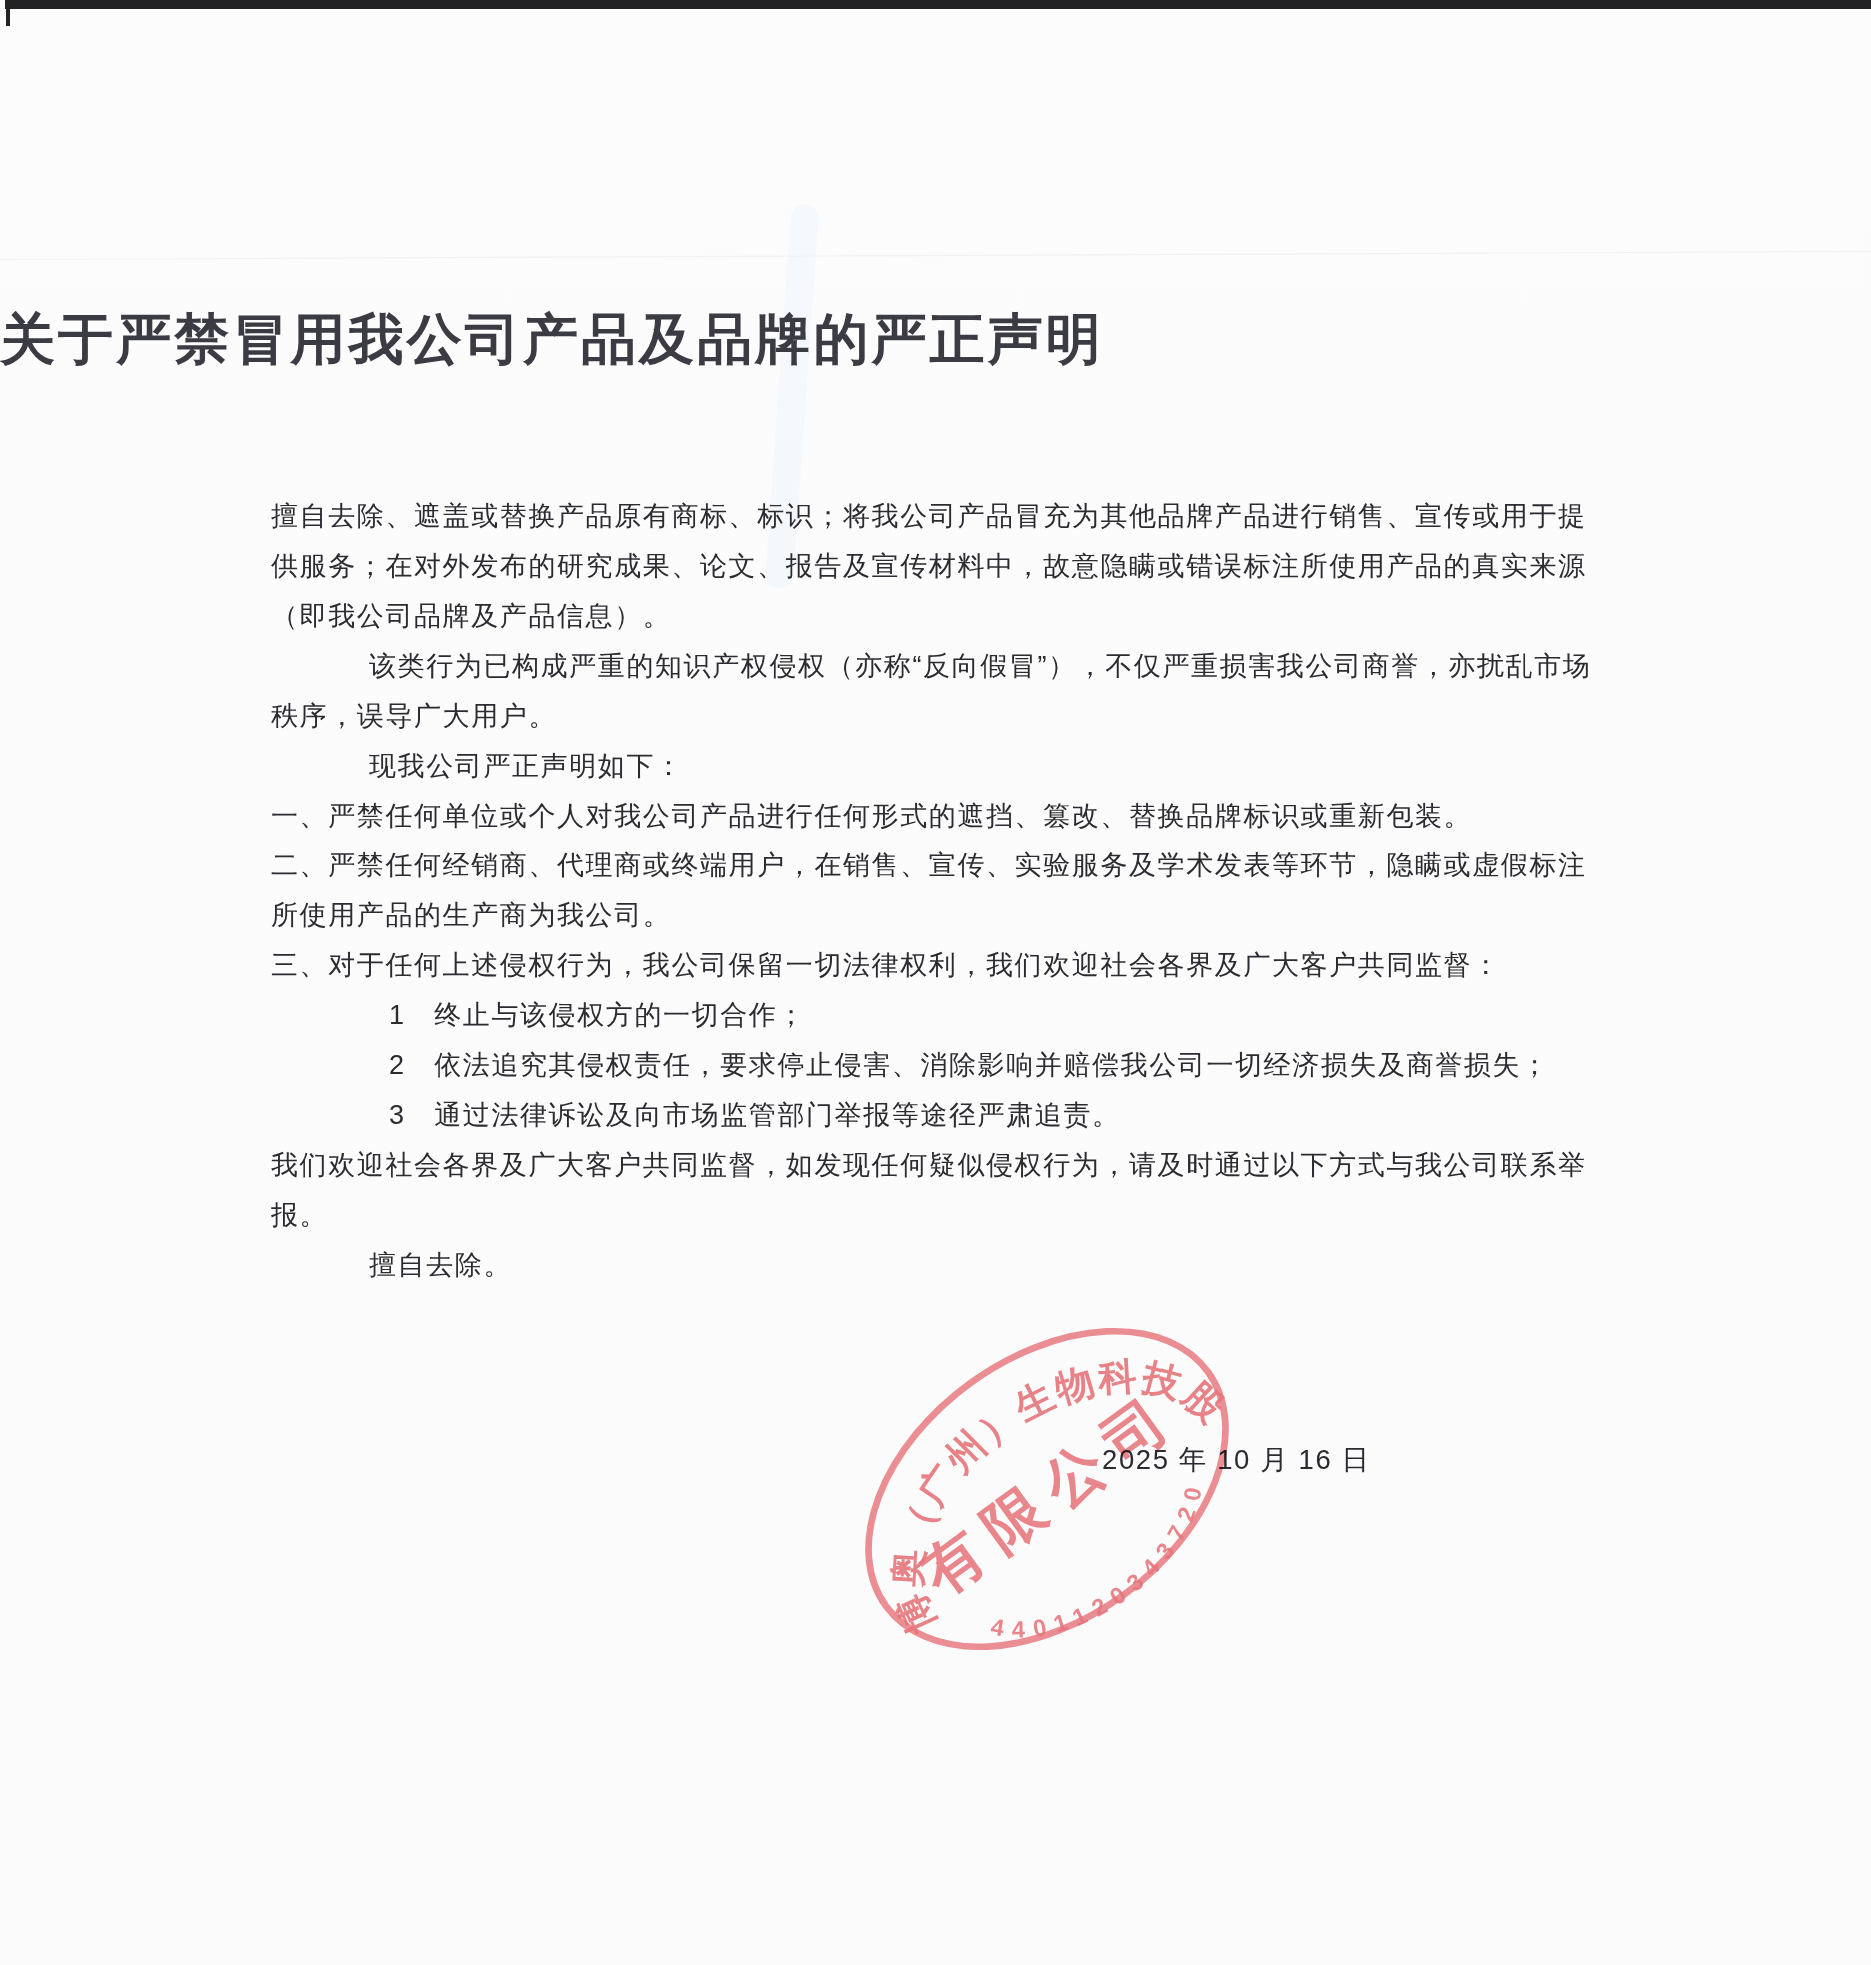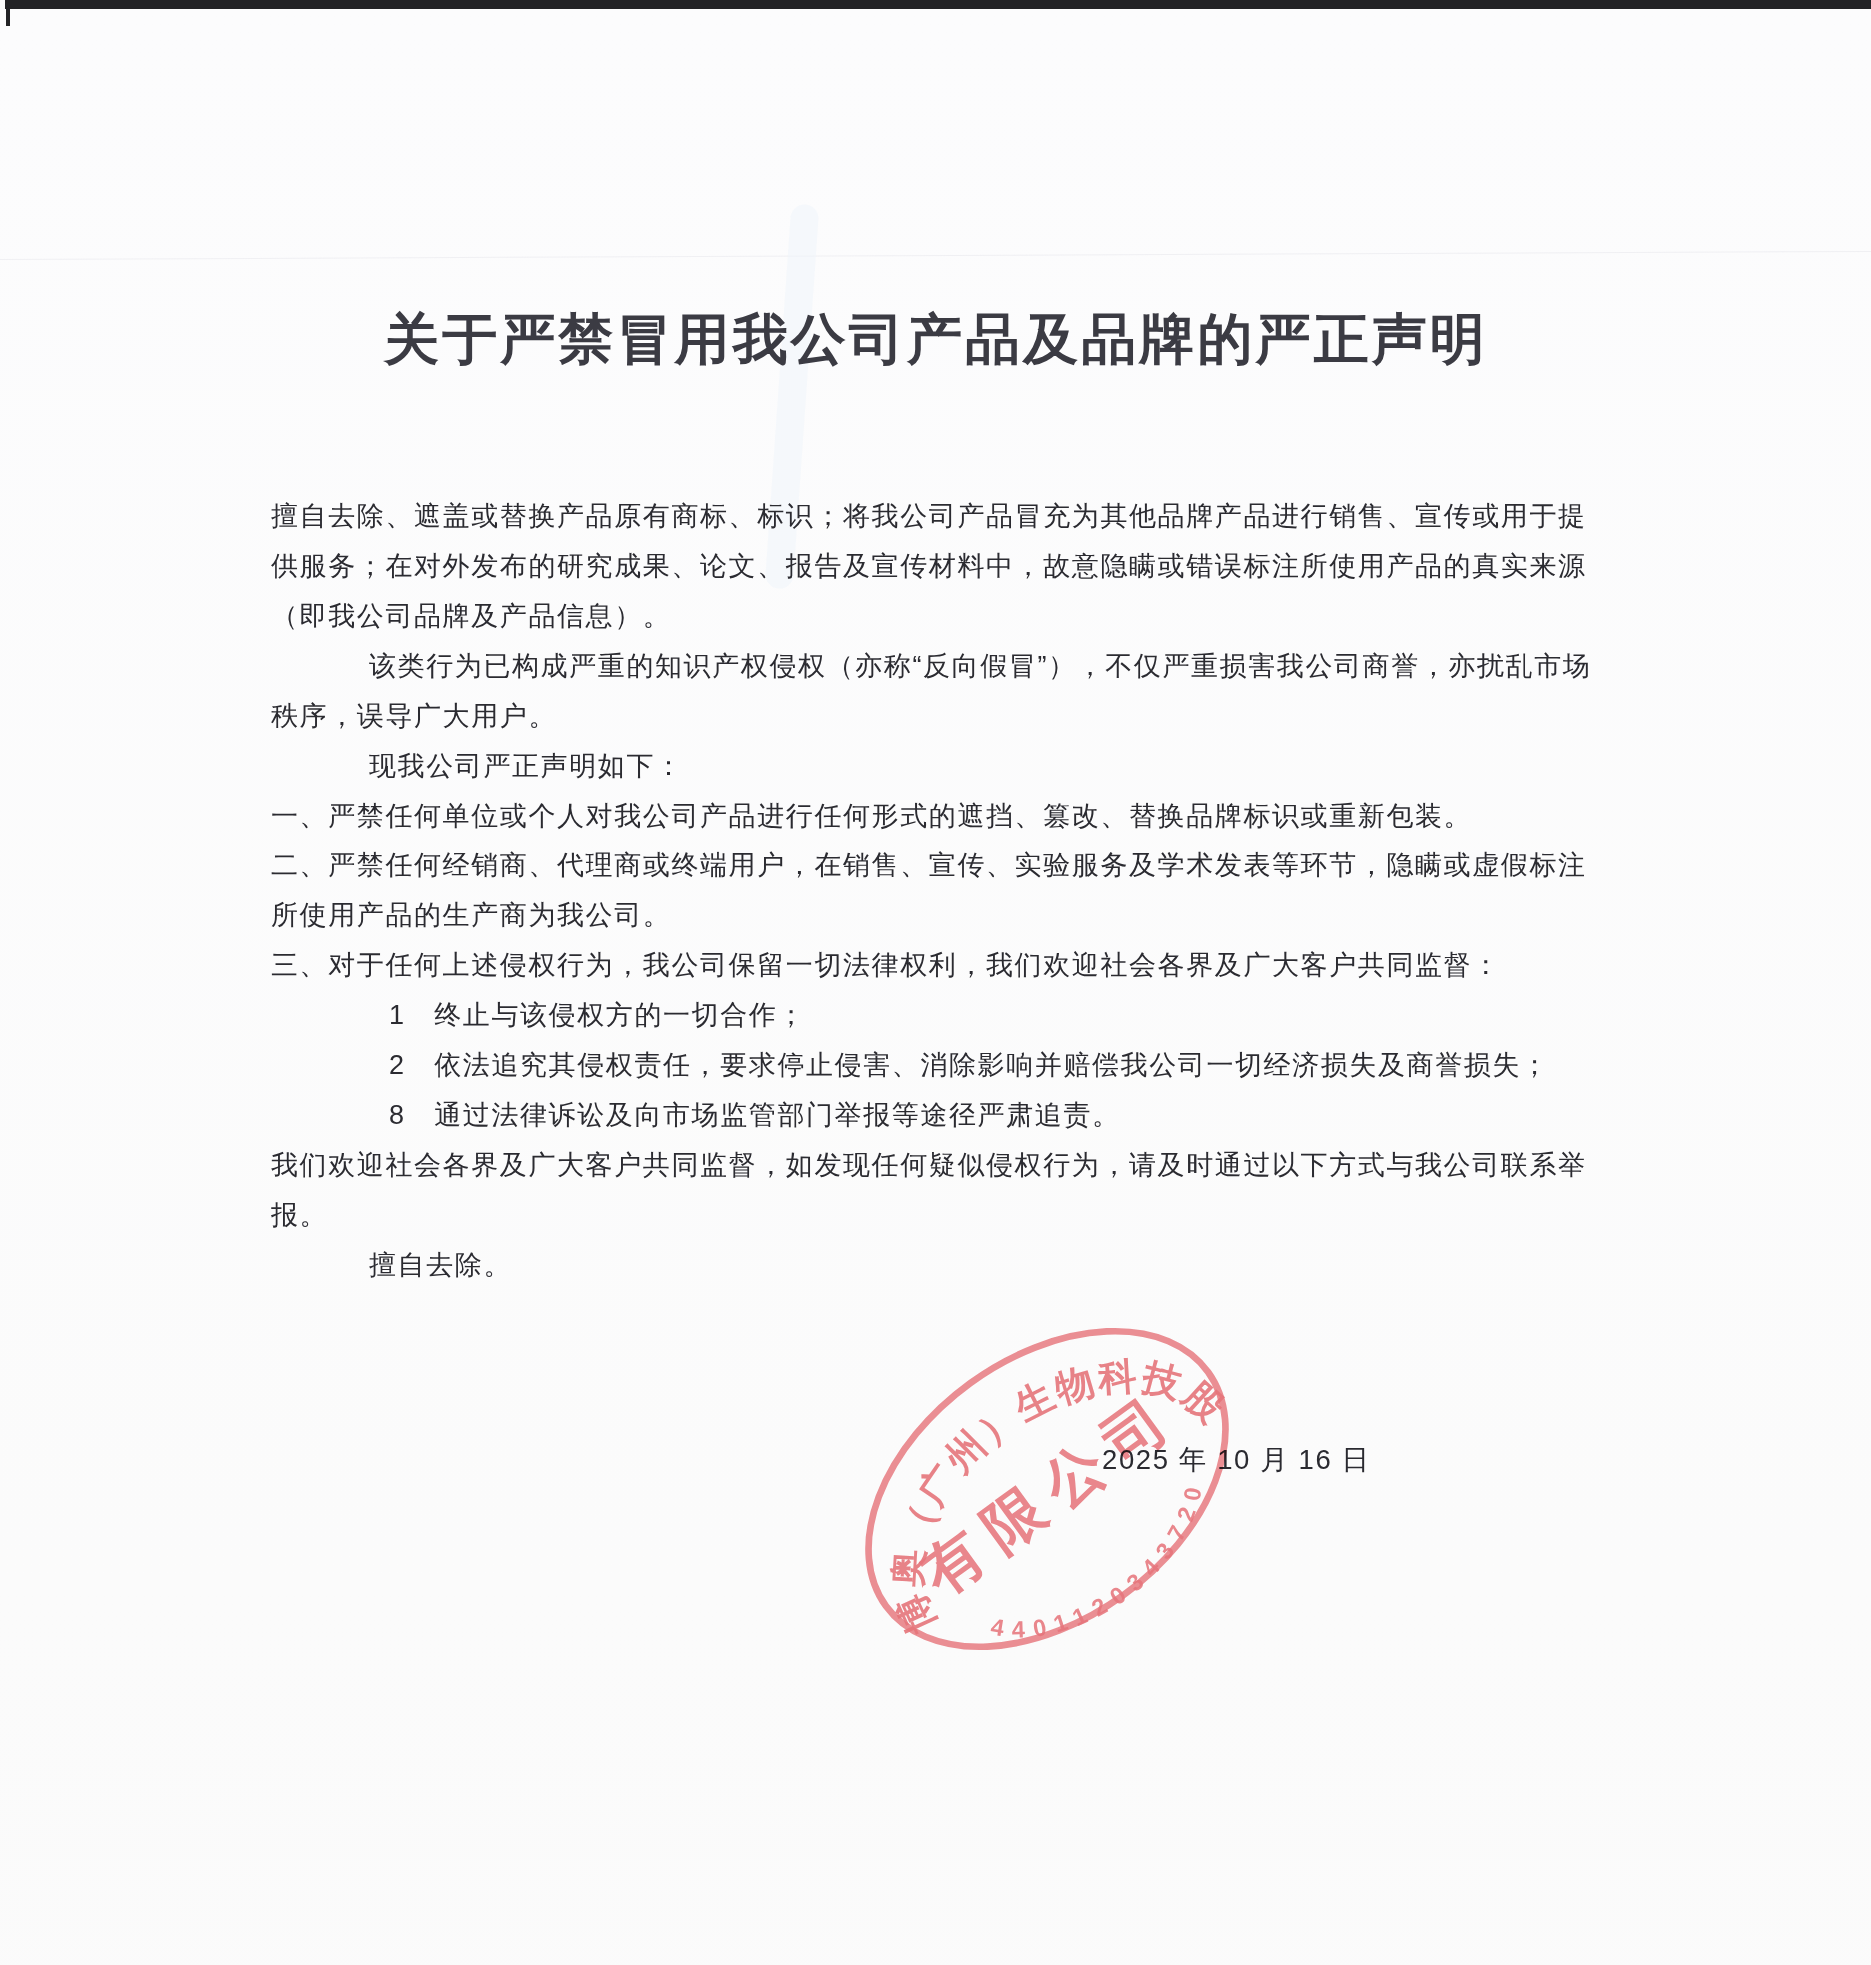--- a/index.html
+++ b/index.html
@@ -12,21 +12,20 @@
   }
   .page{position:absolute;inset:0;background:linear-gradient(180deg,#fcfcfd 0%,#fbfbfb 60%,#fafafa 100%);}
   
   .scan-bar{position:absolute;left:4.7px;top:0;right:0;height:9.4px;background:#232326;}
   .scan-nub{position:absolute;left:5.5px;top:0;width:4.7px;height:26px;background:#232326;}
   .crease{position:absolute;left:0;top:255px;width:100%;height:1.2px;background:#e9e9ee;opacity:.65;transform:rotate(-0.25deg);}
   .streak1{position:absolute;left:778px;top:204px;width:27.5px;height:385px;background:#eef3fa;opacity:.45;transform:rotate(4deg);border-radius:15.7px;}
 
   .doc-title{
     position:absolute;left:0;top:303px;width:100%;
-    text-align:center;
     font-size:55px;font-weight:600;color:#3b3b43;
     letter-spacing:3.1px;white-space:nowrap;
   }
   .bline{
     position:absolute;left:271px;width:1336px;height:44px;
     font-size:27px;color:#2b2b31;letter-spacing:1.6px;
     line-height:44px;white-space:nowrap;
   }
   .ind2{text-indent:98px;}
   .ind3{text-indent:118px;}
@@ -68,21 +67,21 @@
   <div class="bline" style="top:594px">（即我公司品牌及产品信息）。</div>
   <div class="bline" style="top:694px">秩序，误导广大用户。</div>
   <div class="bline ind2" style="top:644px">该类行为已构成严重的知识产权侵权（亦称“反向假冒”），不仅严重损害我公司商誉，亦扰乱市场</div>
   <div class="bline ind2" style="top:744px">现我公司严正声明如下：</div>
   <div class="bline" style="top:794px">一、严禁任何单位或个人对我公司产品进行任何形式的遮挡、篡改、替换品牌标识或重新包装。</div>
   <div class="bline" style="top:843px">二、严禁任何经销商、代理商或终端用户，在销售、宣传、实验服务及学术发表等环节，隐瞒或虚假标注</div>
   <div class="bline" style="top:893px">所使用产品的生产商为我公司。</div>
   <div class="bline" style="top:943px">三、对于任何上述侵权行为，我公司保留一切法律权利，我们欢迎社会各界及广大客户共同监督：</div>
   <div class="bline ind3" style="top:993px">1　终止与该侵权方的一切合作；</div>
   <div class="bline ind3" style="top:1043px">2　依法追究其侵权责任，要求停止侵害、消除影响并赔偿我公司一切经济损失及商誉损失；</div>
-  <div class="bline ind3" style="top:1093px">8　通过法律诉讼及向市场监管部门举报等途径严肃追责。</div>
+  <div class="bline ind3" style="top:1093px">3　通过法律诉讼及向市场监管部门举报等途径严肃追责。</div>
   <div class="bline" style="top:1143px">我们欢迎社会各界及广大客户共同监督，如发现任何疑似侵权行为，请及时通过以下方式与我公司联系举</div>
   <div class="bline" style="top:1193px">报。</div>
   <div class="bline ind2" style="top:1243px">擅自去除。</div>
 
   <div class="sig-date">2025 年 10 月 16 日</div>
 
   <div class="seal-wrap">
     <svg viewBox="0 0 1110 820" xmlns="http://www.w3.org/2000/svg">
       <defs>
         <path id="sealTopArc" d="M 140 570 A 425 275 0 1 1 970 570" fill="none"></path>

